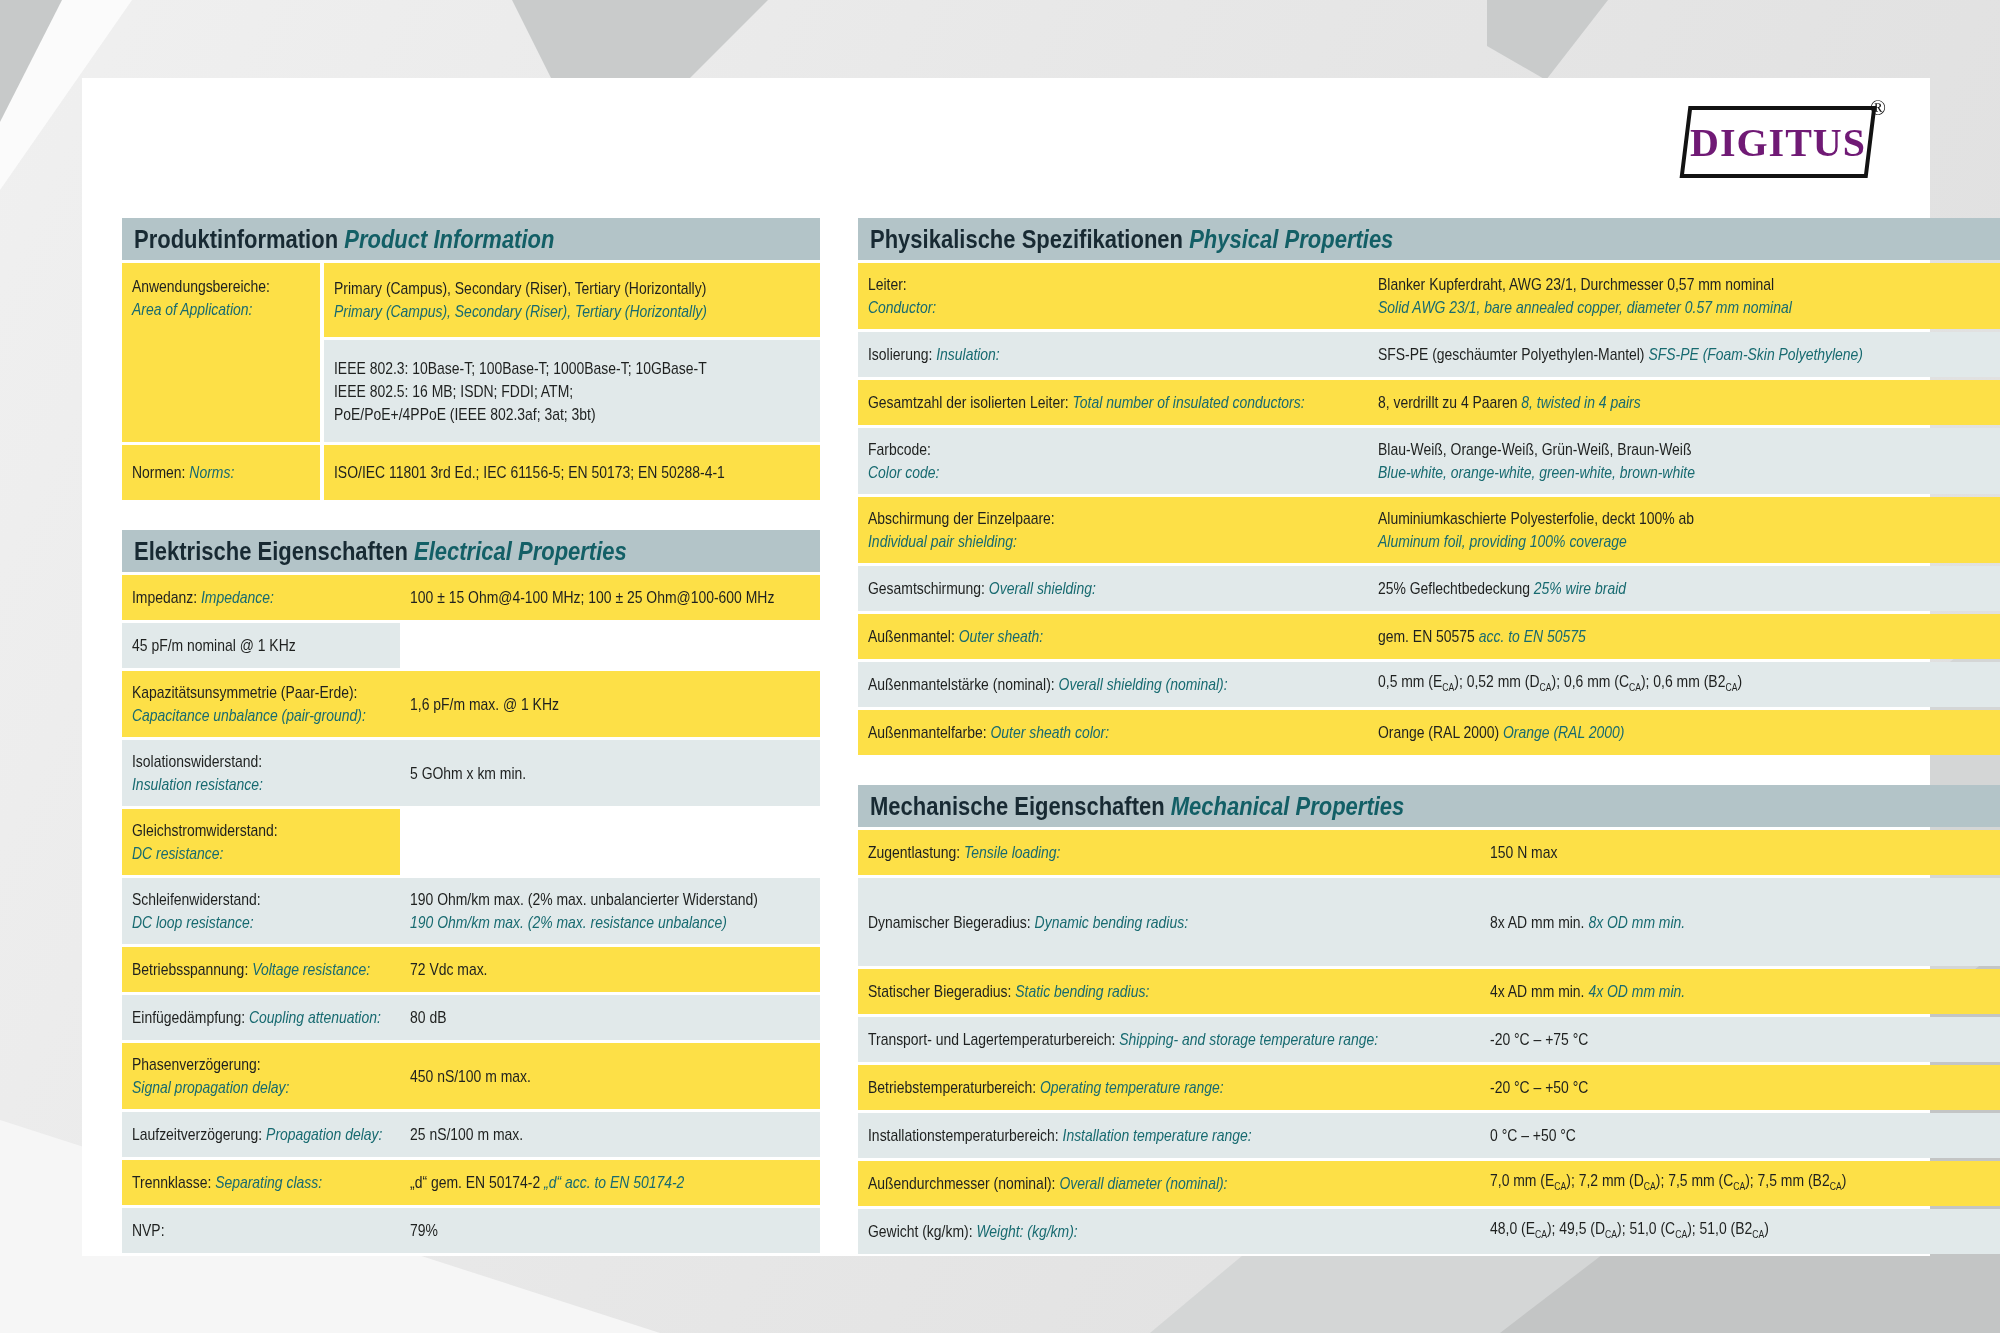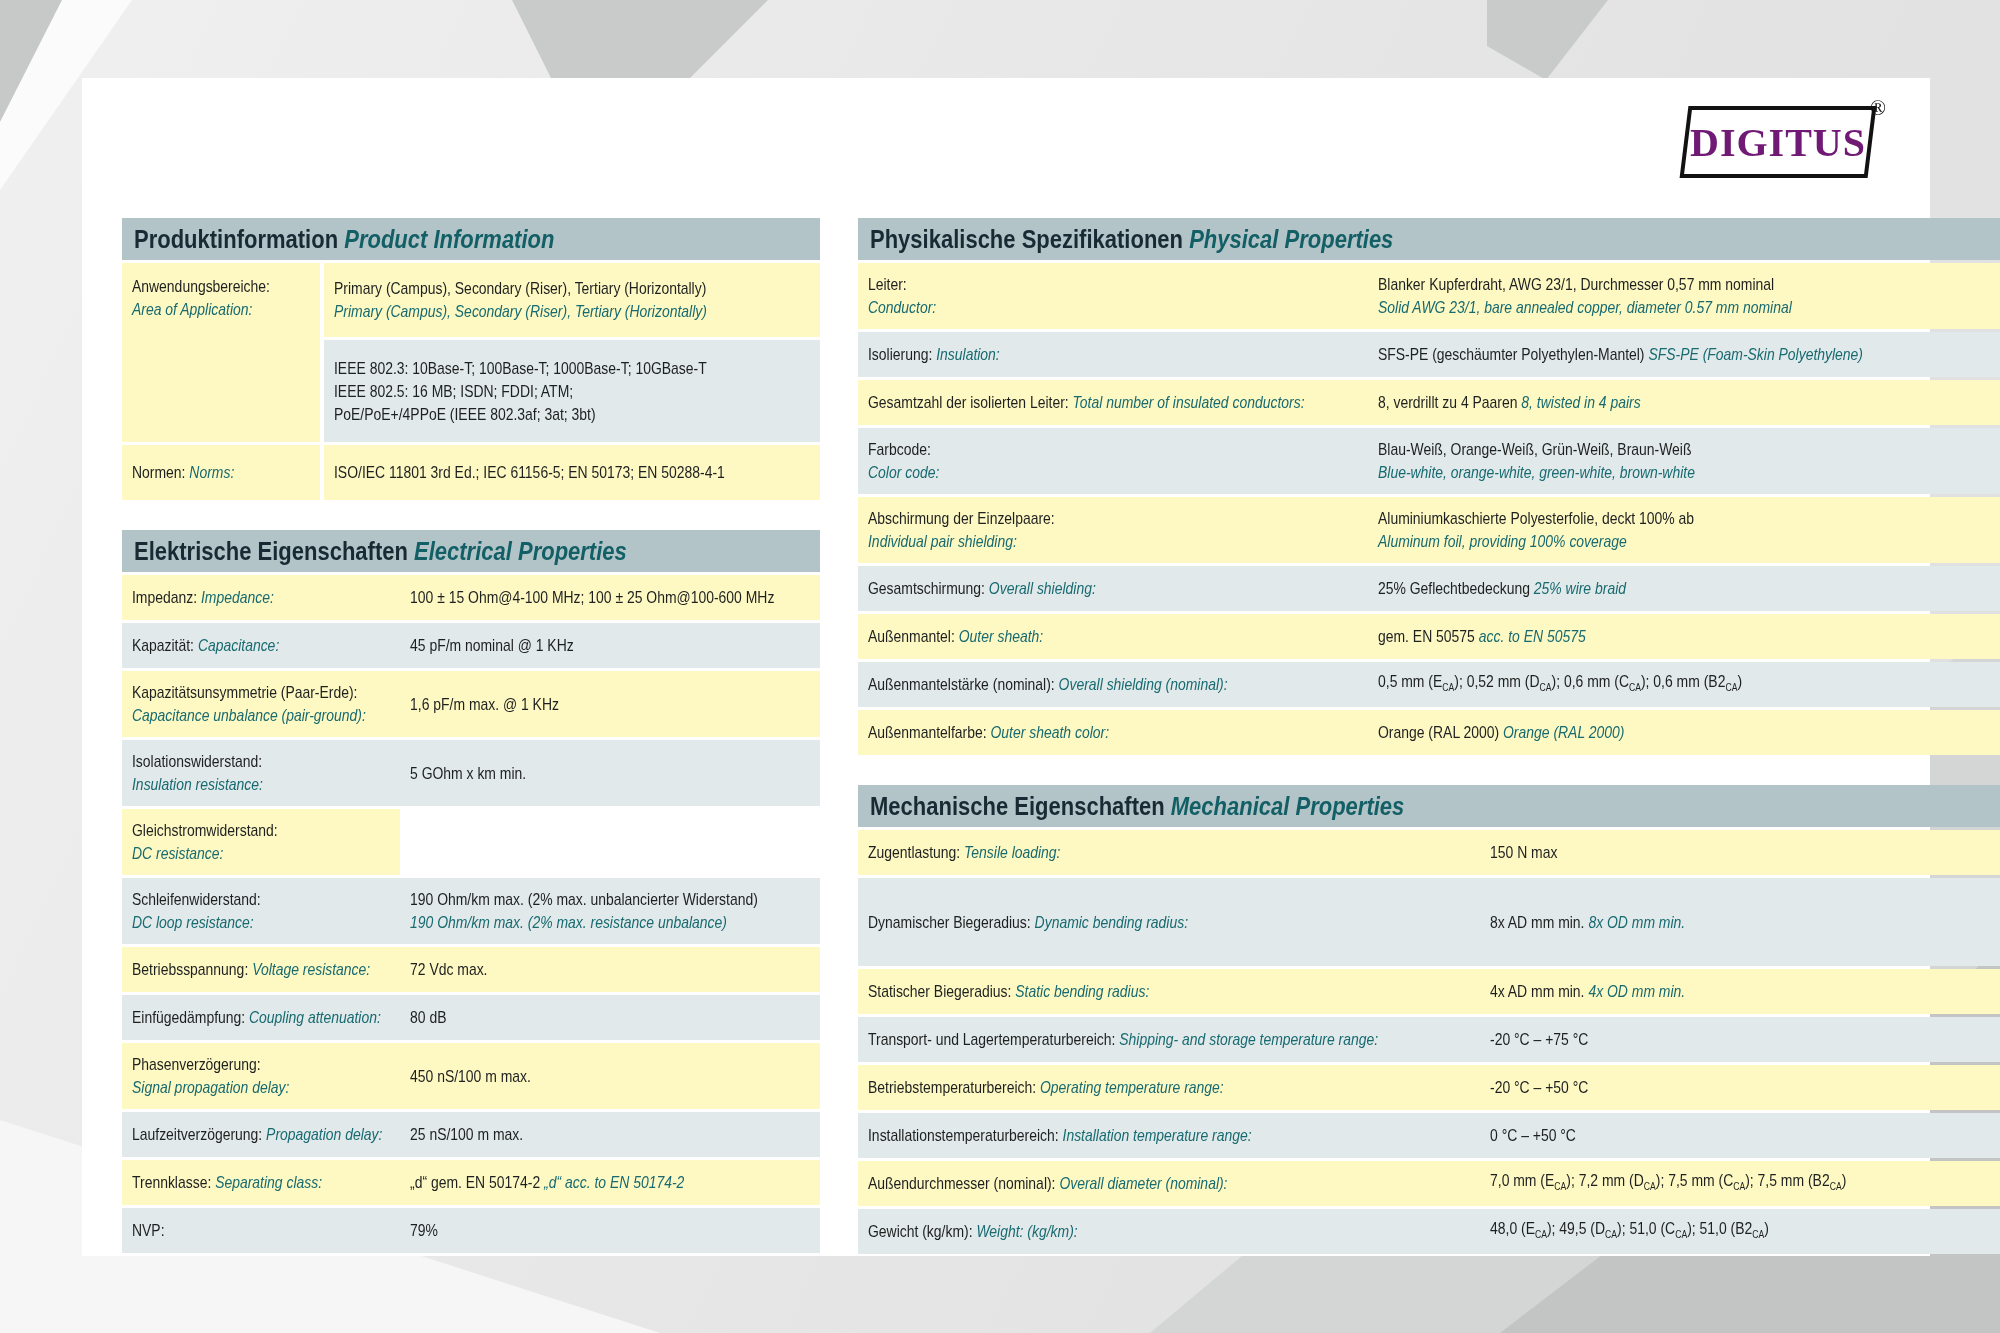--- a/index.html
+++ b/index.html
@@ -31,21 +31,21 @@
   .col-right { width:1190px; }
   .tbl { margin-bottom:30px; }
 
   .thead { background:#b3c4c8; height:42px; display:flex; align-items:center; padding:0 12px; margin-bottom:1px; }
   .thead .line { transform:scaleX(0.88); font-size:25px; font-weight:bold; line-height:42px; }
   .h-de { color:#182a33; }
   .h-en { color:#135f66; font-style:italic; }
 
   .row { display:grid; grid-template-columns:var(--lc) 1fr; column-gap:0; margin-top:3px; }
   .cell { display:flex; flex-direction:column; justify-content:center; padding:5px 10px; overflow:hidden; }
-  .dark  .cell, .cell.dark  { background:#fef9c3; }
+  .dark  .cell, .cell.dark  { background:#fde047; }
   .light .cell, .cell.light { background:#e1e9ea; }
   .h1 { min-height:45px; } .h2 { min-height:66px; } .hdyn { min-height:88px; }
 
   .line { width:max-content; transform:scaleX(0.82); transform-origin:0 50%; white-space:nowrap;
           font-size:17px; line-height:23px; }
   .de { color:#1e201f; }
   .en { color:#176a70; font-style:italic; }
   sub { font-size:0.62em; }
 
   .t-product    { --lc:198px; }
@@ -117,23 +117,20 @@
           <div class="cell">
             <div class="line"><span class="de">Impedanz:</span> <span class="en">Impedance:</span></div>
           </div>
           <div class="cell">
             <div class="line"><span class="de">100 ± 15 Ohm@4-100 MHz; 100 ± 25 Ohm@100-600 MHz</span></div>
           </div>
         </div>
 
         <div class="row light h1">
           <div class="cell">
-            <div class="line"><span class="de">Kapazität:</span> <span class="en">Capacitance:</span></div>
-          </div>
-          <div class="cell">
             <div class="line"><span class="de">45 pF/m nominal @ 1 KHz</span></div>
           </div>
         </div>
 
         <div class="row dark h2">
           <div class="cell">
             <div class="line"><span class="de">Kapazitätsunsymmetrie (Paar-Erde):</span></div>
             <div class="line"><span class="en">Capacitance unbalance (pair-ground):</span></div>
           </div>
           <div class="cell">

